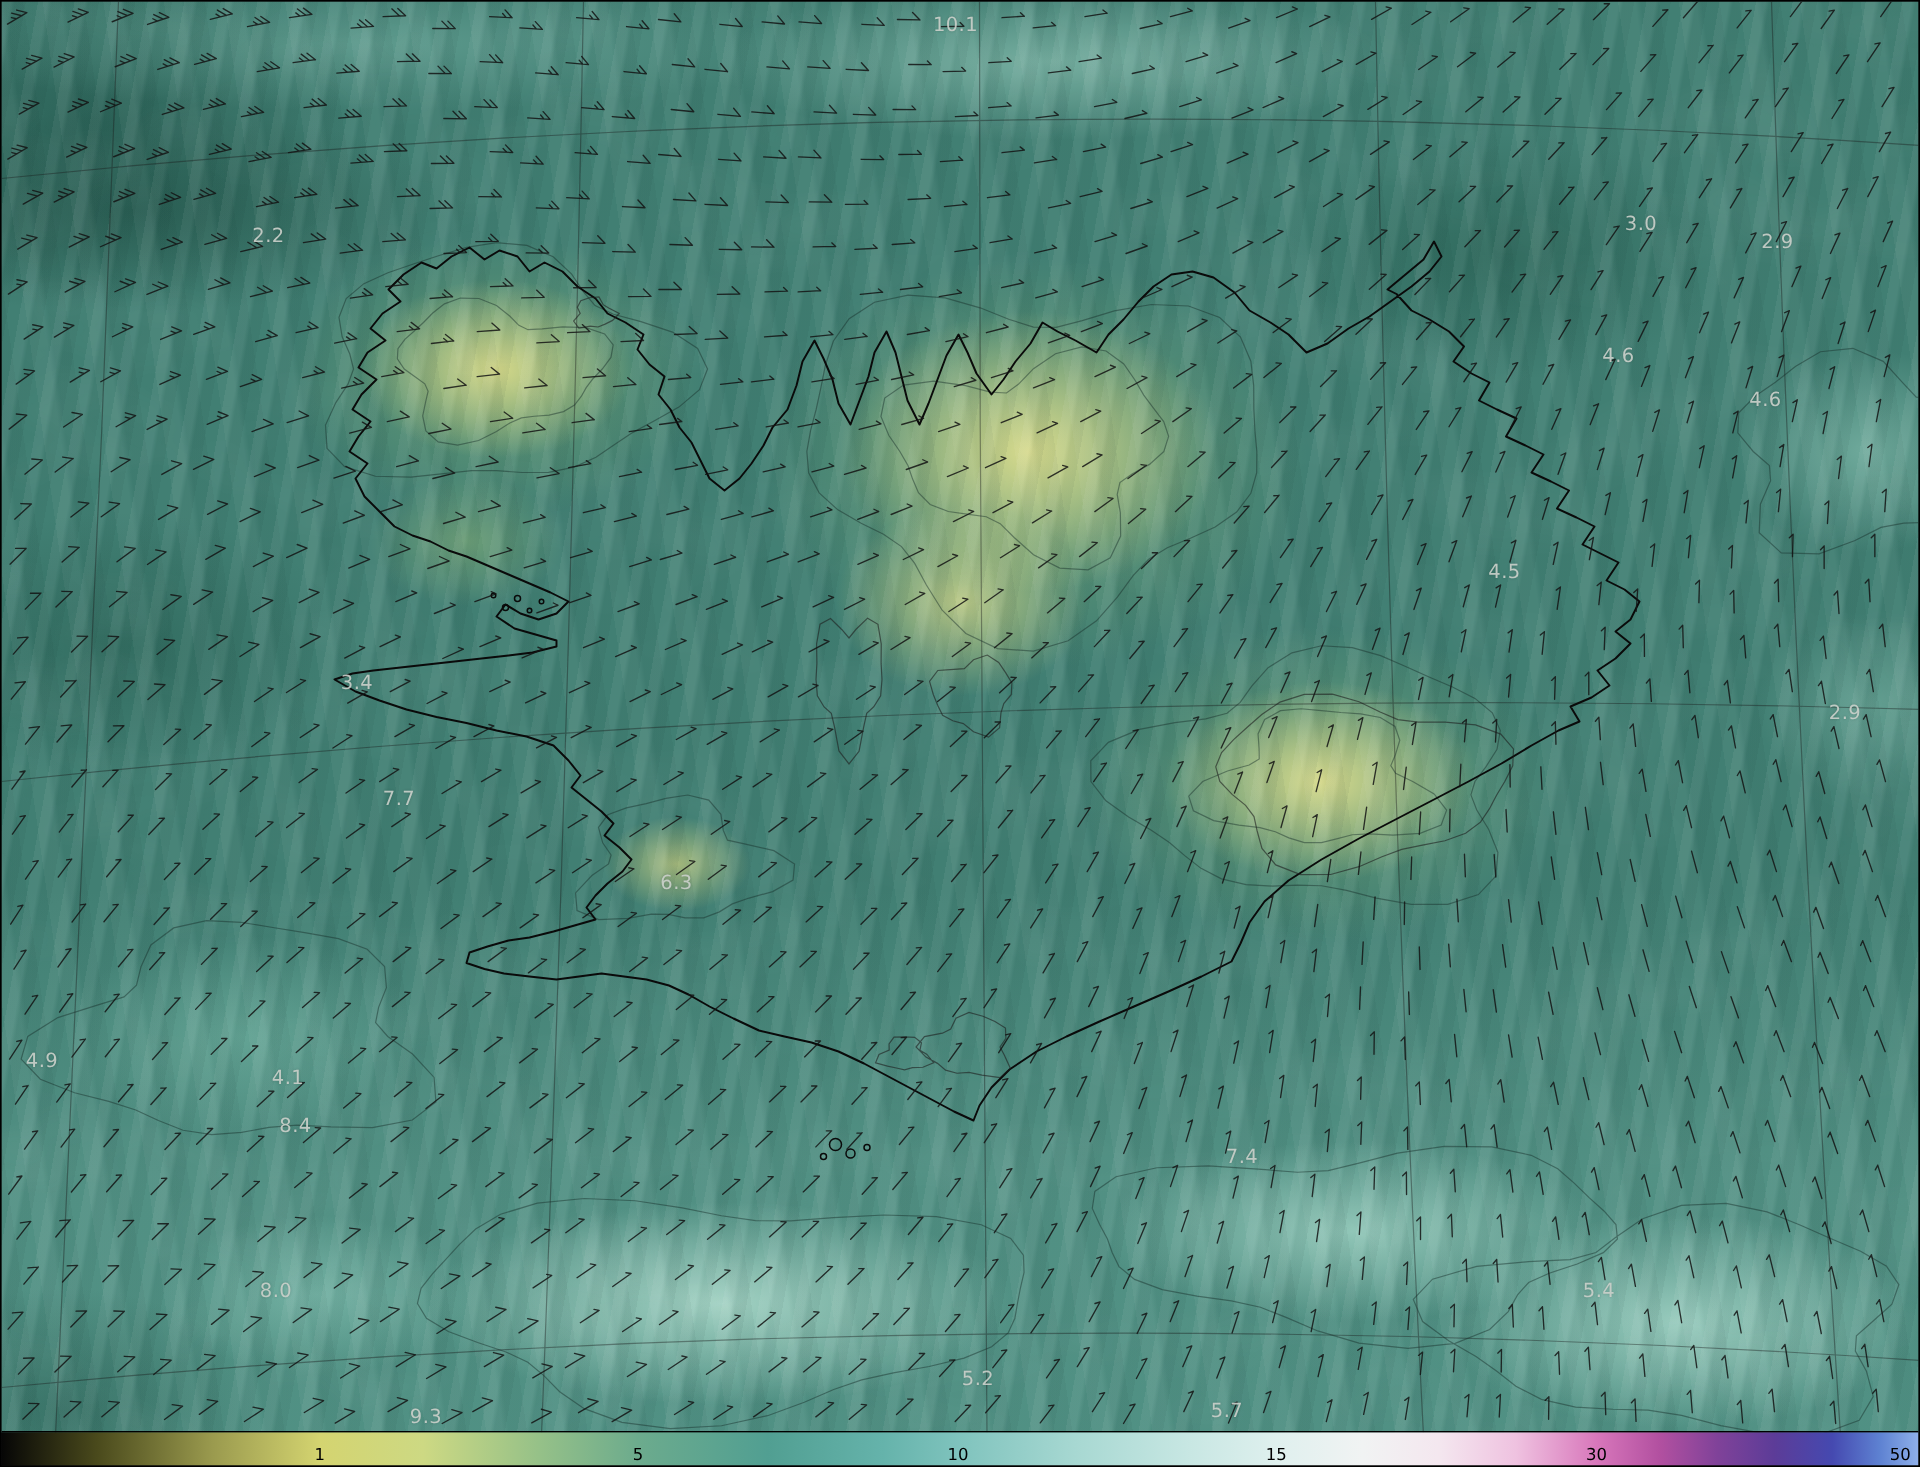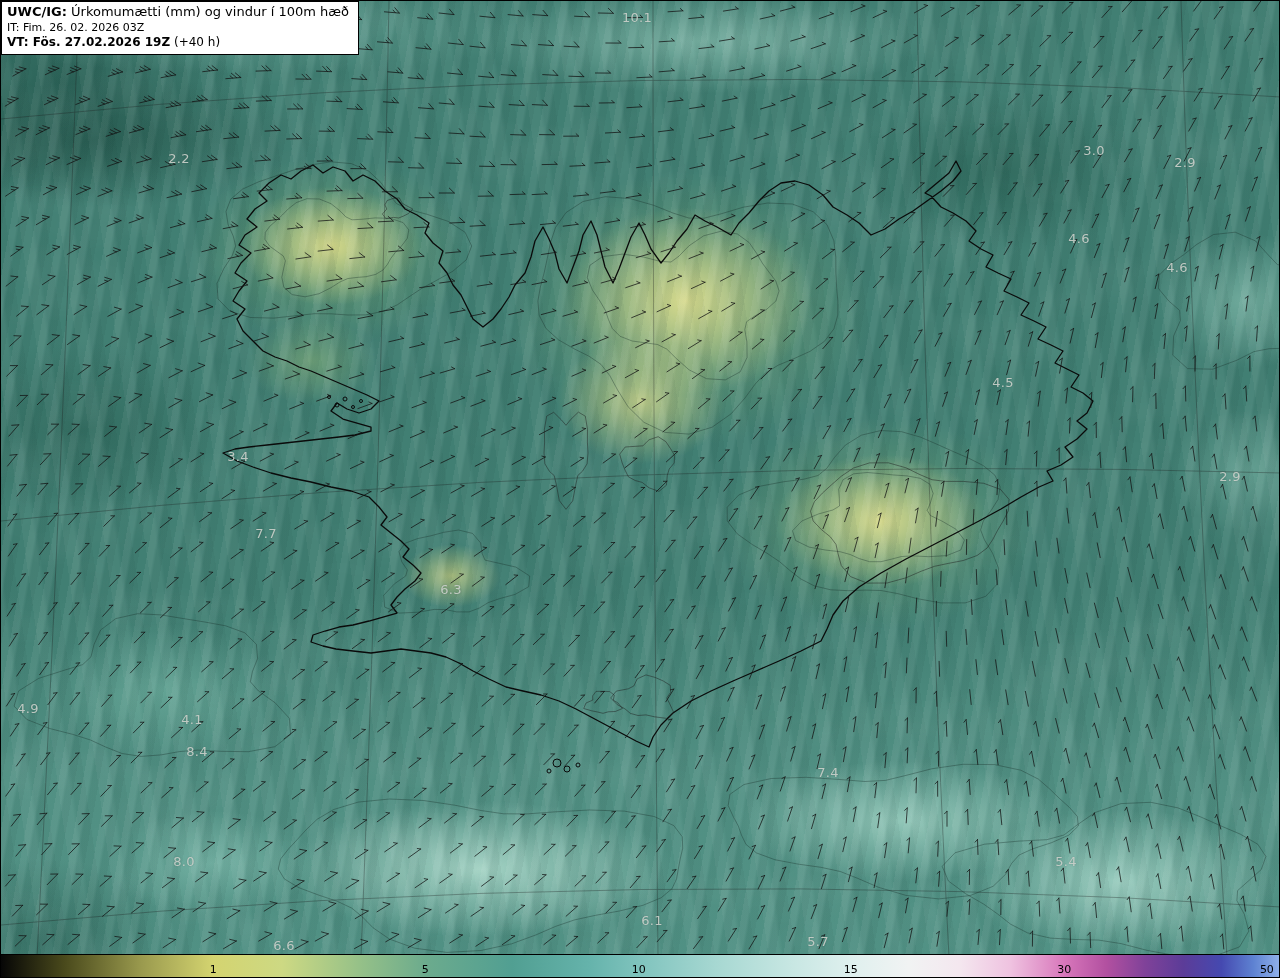--- a/index.html
+++ b/index.html
@@ -129,29 +129,24 @@
       <div class="vlabel" style="left: 1229px; top: 475px;">2.9</div>
       <div class="vlabel" style="left: 265px; top: 532px;">7.7</div>
       <div class="vlabel" style="left: 450px; top: 588px; text-align: right;">6.3</div>
       <div class="vlabel" style="left: 27px; top: 707px; text-align: right;">4.9</div>
       <div class="vlabel" style="left: 155px; top: 718px; margin-left: 36px;">4.1</div>
       <div class="vlabel" style="left: 196px; top: 750px;">8.4</div>
       <div class="vlabel" style="left: 827px; top: 771px;">7.4</div>
       <div class="vlabel" style="left: 183px; top: 860px;">8.0</div>
       <div class="vlabel" style="left: 1065px; top: 860px;">5.4</div>
       <div class="vlabel" style="left: 817px; top: 912px; margin-top: 28px;">5.7</div>
-      <div class="vlabel" style="left: 651px; top: 919px;">6.1</div>
-      <div class="vlabel" style="left: 283px; top: 944px;">6.6</div>
+      <div class="vlabel" style="left: 651px; top: 919px;">5.2</div>
+      <div class="vlabel" style="left: 283px; top: 944px;">9.3</div>
     </div>
 
-  <div class="titlebox">
-    <div class="t1"><span class="b">UWC/IG:</span> <span>Úrkomumætti (mm) og vindur í 100m hæð</span></div>
-    <div class="t2"><span>IT:</span> <span>Fim. 26. 02. 2026 03Z</span></div>
-    <div class="t3"><span class="b"><span>VT:</span> <span>Fös. 27.02.2026 19Z</span></span> <span>(+40 h)</span></div>
-  </div>
 
   <div class="colorbar">
     <div id="cb-grad" style="background: linear-gradient(to right, rgb(6, 6, 6) 0%, rgb(74, 74, 28) 5%, rgb(154, 154, 78) 11%, rgb(212, 212, 112) 16.6%, rgb(205, 217, 131) 22%, rgb(150, 193, 136) 28%, rgb(108, 171, 141) 33.2%, rgb(81, 159, 146) 40%, rgb(101, 179, 171) 46%, rgb(127, 195, 189) 49.9%, rgb(167, 216, 210) 56%, rgb(200, 231, 227) 62%, rgb(223, 240, 238) 66.5%, rgb(241, 243, 243) 71%, rgb(244, 231, 239) 75%, rgb(239, 194, 224) 79%, rgb(216, 119, 187) 83.2%, rgb(178, 80, 160) 86.5%, rgb(128, 66, 153) 89.5%, rgb(92, 60, 152) 92.5%, rgb(69, 73, 176) 95.5%, rgb(94, 130, 210) 98%, rgb(143, 176, 234) 100%);"></div>
     <div id="cb-ticks">
         <div class="cb-tick" style="left: 16.6%;">1</div>
         <div class="cb-tick" style="left: 33.2%;">5</div>
         <div class="cb-tick" style="left: 49.9%;">10</div>
         <div class="cb-tick" style="left: 66.5%;">15</div>
         <div class="cb-tick" style="left: 83.2%;">30</div>
         <div class="cb-tick" style="left: 99.6%; transform: translateX(-100%);">50</div>

